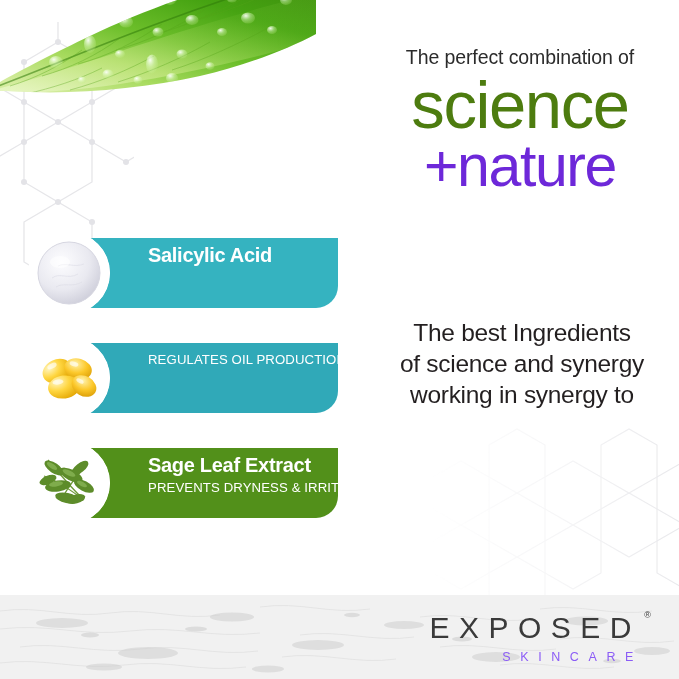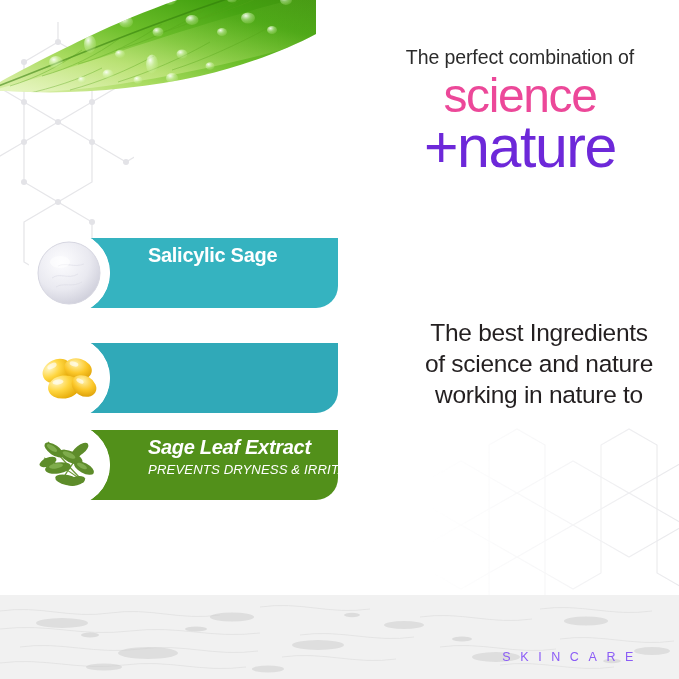--- a/index.html
+++ b/index.html
@@ -43,43 +43,43 @@
     text-align:center;
   }
   #headline-kicker {
     font-size:19.5px;
     color:#2b2b2b;
     letter-spacing:-0.1px;
     line-height:1.2;
     white-space:nowrap;
   }
   #headline-science {
-    font-size:48px;
+    font-size:67px;
     line-height:0.96;
-    color:#ec4899;
+    color:#4d7c0f;
     letter-spacing:-1.4px;
     margin-top:4px;
   }
   #headline-nature {
     font-size:59px;
     line-height:0.98;
     color:#6d28d9;
     letter-spacing:-1.4px;
   }
 
   
   .ingredient-row {
     position:absolute;
     left:28px;
     width:310px;
     height:82px;
   }
   #ingredient-row-0 { top:232px; }
   #ingredient-row-1 { top:337px; }
-  #ingredient-row-2 { top:424px;font-style:italic; }
+  #ingredient-row-2 { top:442px; }
 
   .ingredient-bar {
     position:absolute;
     left:33px; top:6px;
     width:277px; height:70px;
     border-radius:0 0 22px 0;
   }
   .ingredient-bar.tint-0 { background:#35b3c0; }
   .ingredient-bar.tint-1 { background:#30a9b8; }
   .ingredient-bar.tint-2 { background:#52901a; }
@@ -114,21 +114,21 @@
     background:#ffffff;
     box-shadow:0 0 0 0 #fff;
     overflow:hidden;
     z-index:2;
   }
   .ingredient-thumb svg { display:block; }
 
   
   #body-copy {
     position:absolute;
-    left:399px; top:318px;
+    left:382px; top:318px;
     width:280px;
     text-align:center;
     font-size:24.5px;
     line-height:1.26;
     color:#231f20;
     letter-spacing:-0.3px;
   }
   #body-copy .line { display:block; white-space:nowrap; }
 
   
@@ -336,21 +336,21 @@
         <circle cx="41" cy="41" r="31" fill="none" stroke="#d6d6e0" stroke-width="1"></circle>
         <g stroke="#dcdce6" stroke-width="0.8" fill="none" opacity="0.8">
           <path d="M24,46 C32,40 40,48 50,42"></path>
           <path d="M28,55 C36,50 44,56 54,50"></path>
           <path d="M30,34 C38,30 46,36 56,32"></path>
         </g>
         <ellipse cx="32" cy="30" rx="10" ry="6" fill="#ffffff" opacity="0.55"></ellipse>
       </svg>
     </div>
     <div class="ingredient-text">
-      <div class="ingredient-name">Salicylic Sage</div>
+      <div class="ingredient-name">Salicylic Acid</div>
     </div>
   </div>
 
   <div class="ingredient-row" id="ingredient-row-1">
     <div class="ingredient-bar tint-1"></div>
     <div class="ingredient-thumb">
       <svg width="82" height="82" viewBox="0 0 82 82">
         <circle cx="41" cy="41" r="41" fill="#ffffff"></circle>
         <defs>
           <radialGradient id="gel-a" cx="0.3" cy="0.25" r="0.85">
@@ -370,20 +370,21 @@
         <ellipse cx="56" cy="49" rx="13" ry="10" fill="url(#gel-b)" transform="rotate(30 56 49)"></ellipse>
         <g fill="#ffffff" opacity="0.62">
           <ellipse cx="24" cy="29" rx="5" ry="2.6" transform="rotate(-26 24 29)"></ellipse>
           <ellipse cx="46" cy="27" rx="4.5" ry="2.3" transform="rotate(16 46 27)"></ellipse>
           <ellipse cx="30" cy="45" rx="5.5" ry="2.6" transform="rotate(-8 30 45)"></ellipse>
           <ellipse cx="52" cy="44" rx="4" ry="2.1" transform="rotate(30 52 44)"></ellipse>
         </g>
       </svg>
     </div>
     <div class="ingredient-text">
+      <div class="ingredient-benefit">REGULATES OIL PRODUCTION</div>
     </div>
   </div>
 
   <div class="ingredient-row" id="ingredient-row-2">
     <div class="ingredient-bar tint-2"></div>
     <div class="ingredient-thumb">
       <svg width="82" height="82" viewBox="0 0 82 82">
         <circle cx="41" cy="41" r="41" fill="#ffffff"></circle>
         <g stroke="#6f9a3a" stroke-width="1.3" fill="none">
           <path d="M20,18 C30,30 40,42 52,54"></path>
@@ -409,22 +410,22 @@
       </svg>
     </div>
     <div class="ingredient-text">
       <div class="ingredient-name">Sage Leaf Extract</div>
       <div class="ingredient-benefit">PREVENTS DRYNESS &amp; IRRITATION</div>
     </div>
   </div>
 
   <div id="body-copy">
     <span class="line">The best Ingredients</span>
-    <span class="line">of science and nature</span>
-    <span class="line">working in nature to</span>
+    <span class="line">of science and synergy</span>
+    <span class="line">working in synergy to</span>
   </div>
 
   <div id="texture-band">
     <svg class="grain" viewBox="0 0 679 84" preserveAspectRatio="none">
       <rect width="679" height="84" fill="#f1f1f1"></rect>
       <g stroke="#d9d9d9" stroke-width="0.7" fill="none" opacity="0.75">
         <path d="M0,16 C40,10 70,24 110,18 C150,12 180,26 220,20"></path>
         <path d="M0,34 C50,28 80,42 130,36 C180,30 210,44 260,38"></path>
         <path d="M20,52 C60,46 96,60 140,54 C184,48 214,62 258,56"></path>
         <path d="M0,68 C44,62 78,76 124,70 C170,64 200,78 246,72"></path>
@@ -453,16 +454,20 @@
         <ellipse cx="90" cy="40" rx="9" ry="2.4"></ellipse>
         <ellipse cx="196" cy="34" rx="11" ry="2.6"></ellipse>
         <ellipse cx="352" cy="20" rx="8" ry="2.2"></ellipse>
         <ellipse cx="462" cy="44" rx="10" ry="2.4"></ellipse>
         <ellipse cx="612" cy="66" rx="9" ry="2.2"></ellipse>
       </g>
     </svg>
   </div>
 
   <div id="brand-logo">
+    <div id="brand-name">
+      <span>EXPOSED</span>
+      <span id="brand-reg">®</span>
+    </div>
     <div id="brand-sub">SKINCARE</div>
   </div>
 
 </div>
 
 </body></html>

